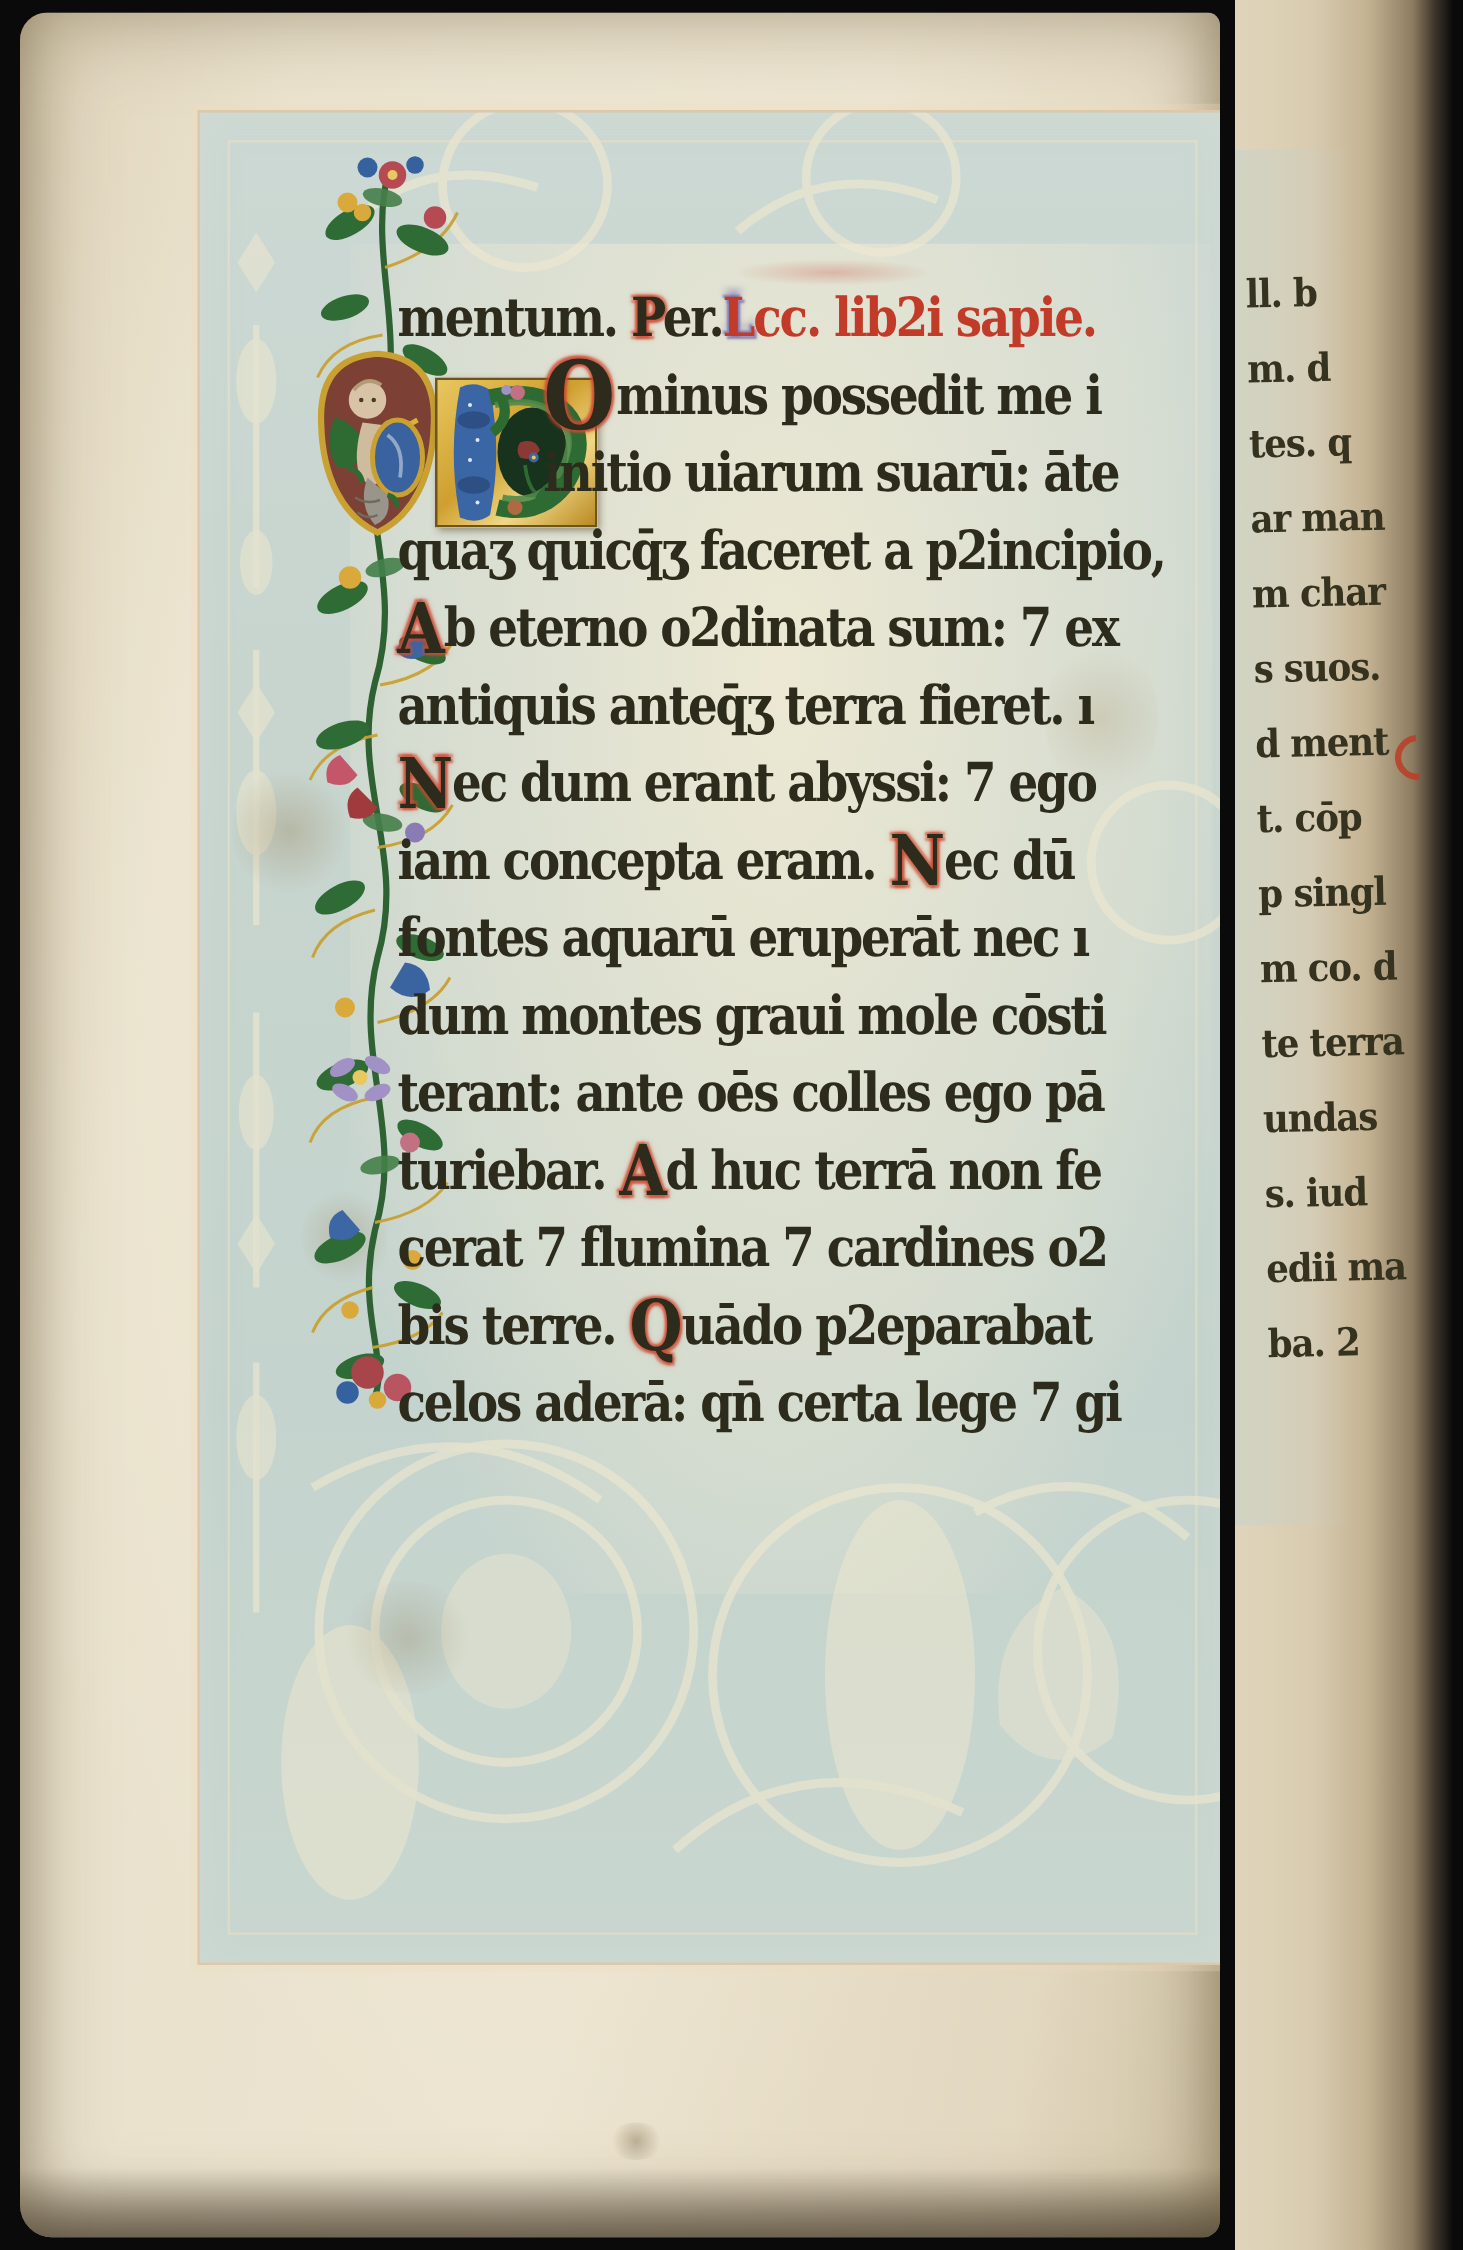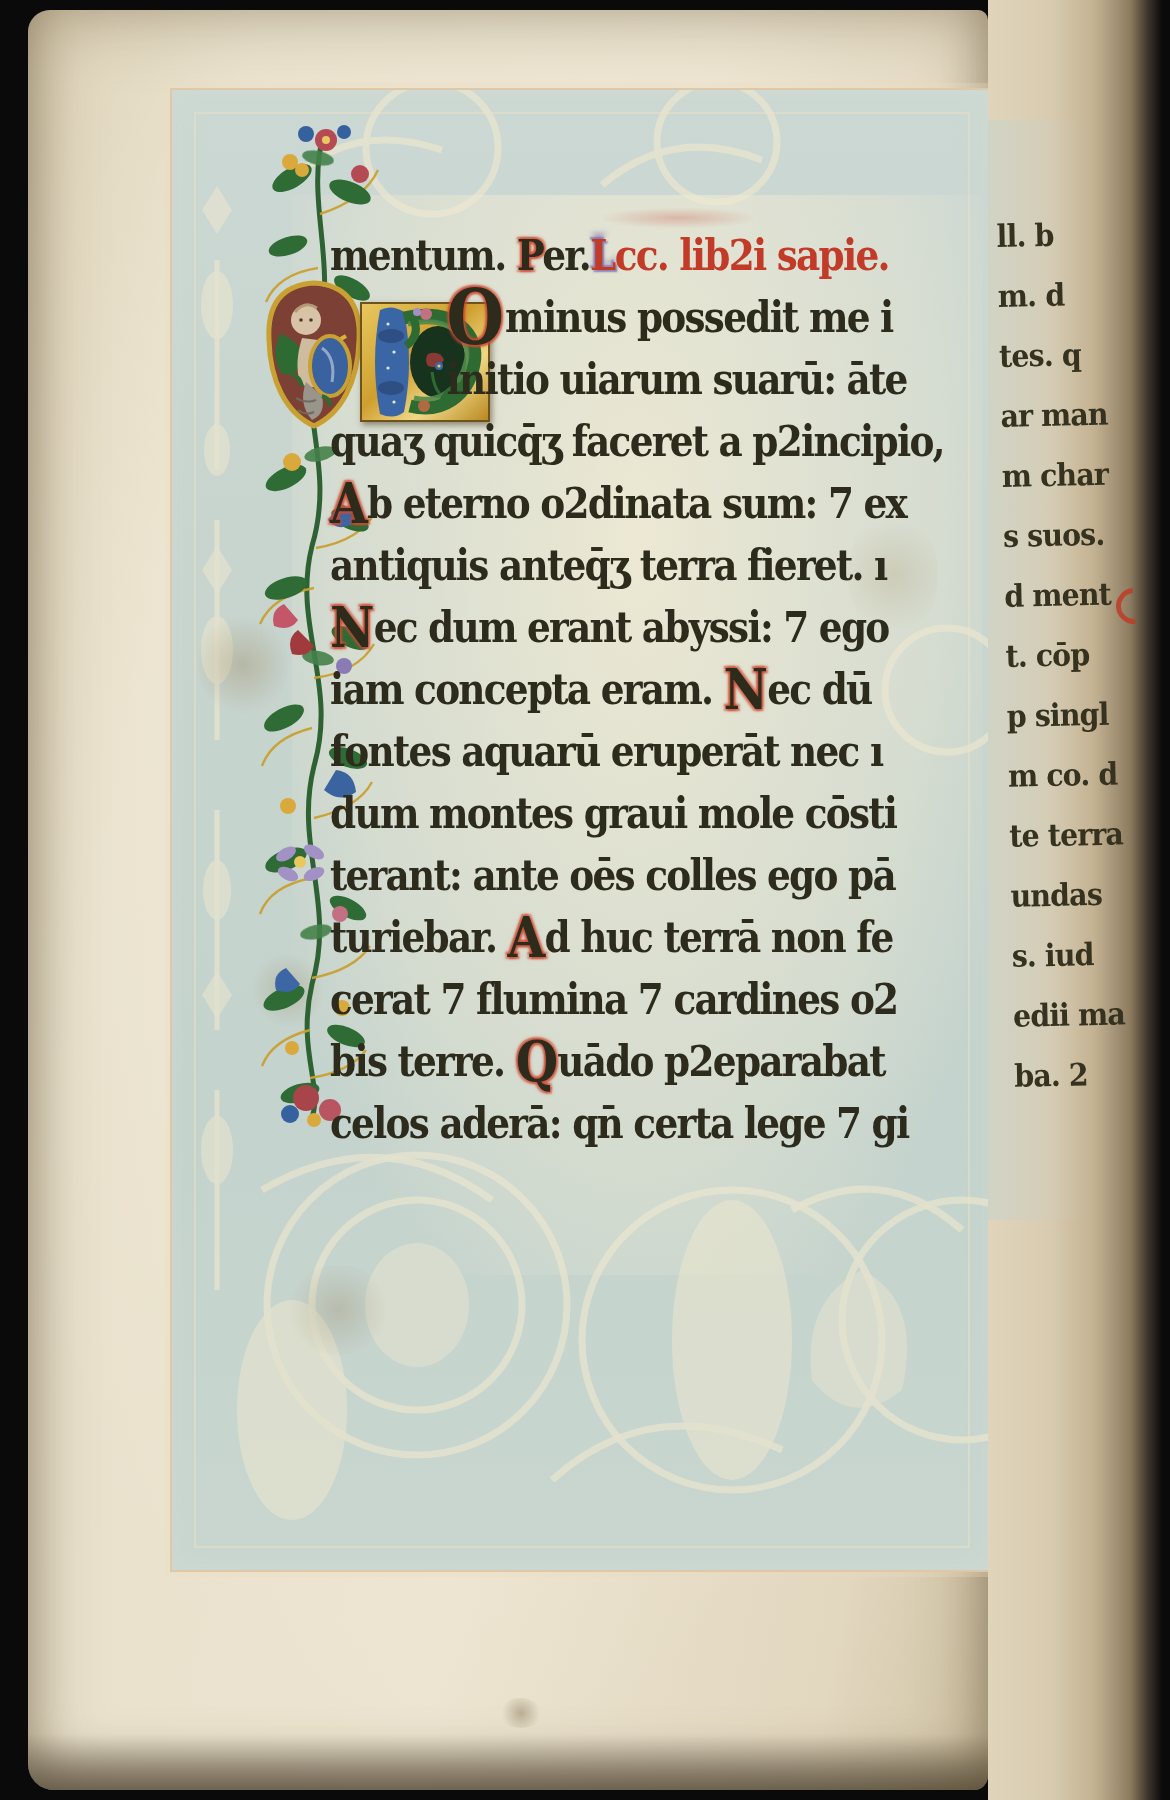--- a/index.html
+++ b/index.html
@@ -1,20 +1,20 @@
 <!DOCTYPE html>
 <html><head>
 <meta charset="utf-8">
 <style>
   html,body{margin:0;padding:0;background:#070707;}
   .stage{position:relative;width:1170px;height:1800px;background:#0a0a0b;overflow:hidden;
          font-family:"DejaVu Serif", serif;}
 
   
-  .page{position:absolute;left:28px;top:10px;width:960px;height:1780px;
+  .page{position:absolute;left:16px;top:10px;width:960px;height:1780px;
         background:
           radial-gradient(ellipse at 45% 40%, rgba(255,250,235,.35), rgba(0,0,0,0) 70%),
           linear-gradient(100deg, #ded3b9 0%, #e9e1cc 18%, #ece4d0 55%, #e2d7bf 86%, #cfc2a4 100%);
         border-radius:22px 10px 14px 26px;
         box-shadow: inset 0 0 70px rgba(110,92,60,.5), inset 0 -26px 40px rgba(90,74,50,.35);
         overflow:hidden;}
   .page-bottom-shade{position:absolute;left:0;bottom:0;width:100%;height:56px;
         background:linear-gradient(to bottom, rgba(0,0,0,0), rgba(40,32,20,.45));}
 
   

